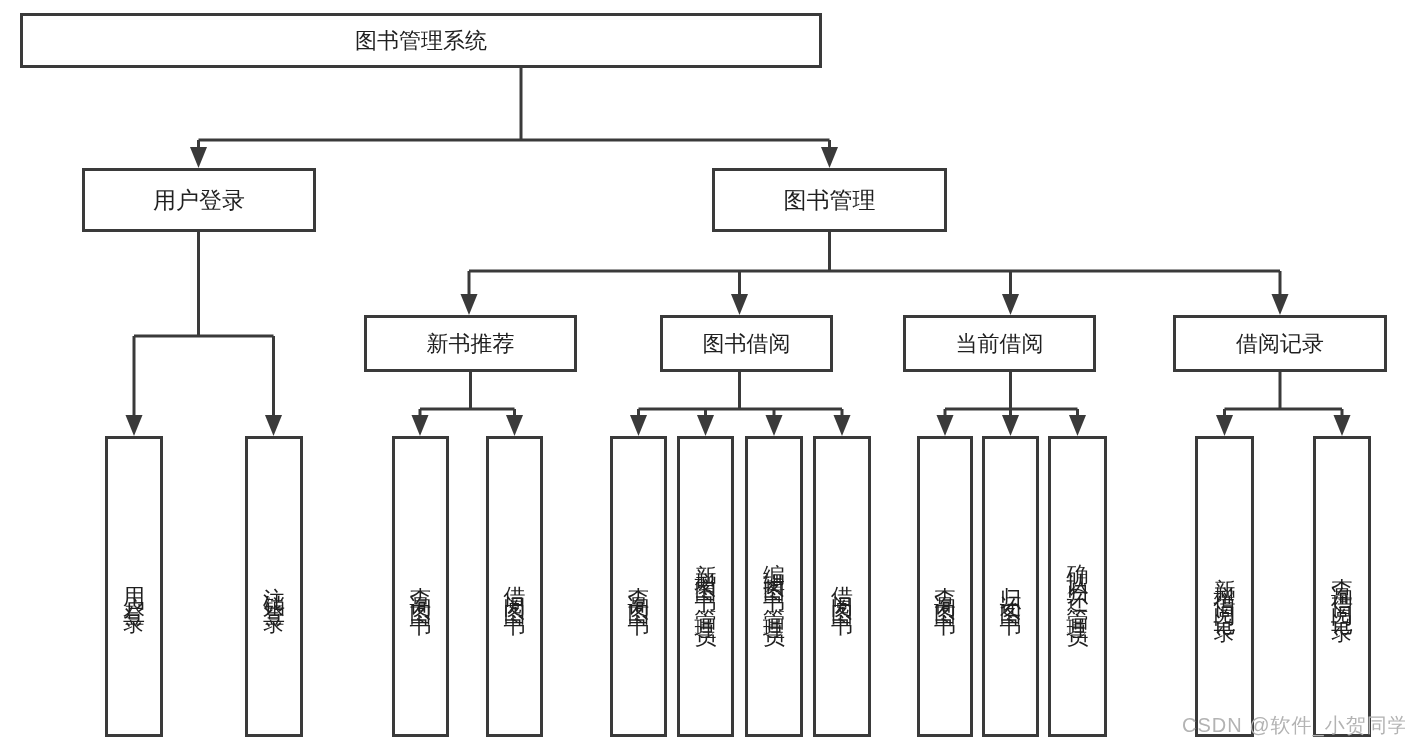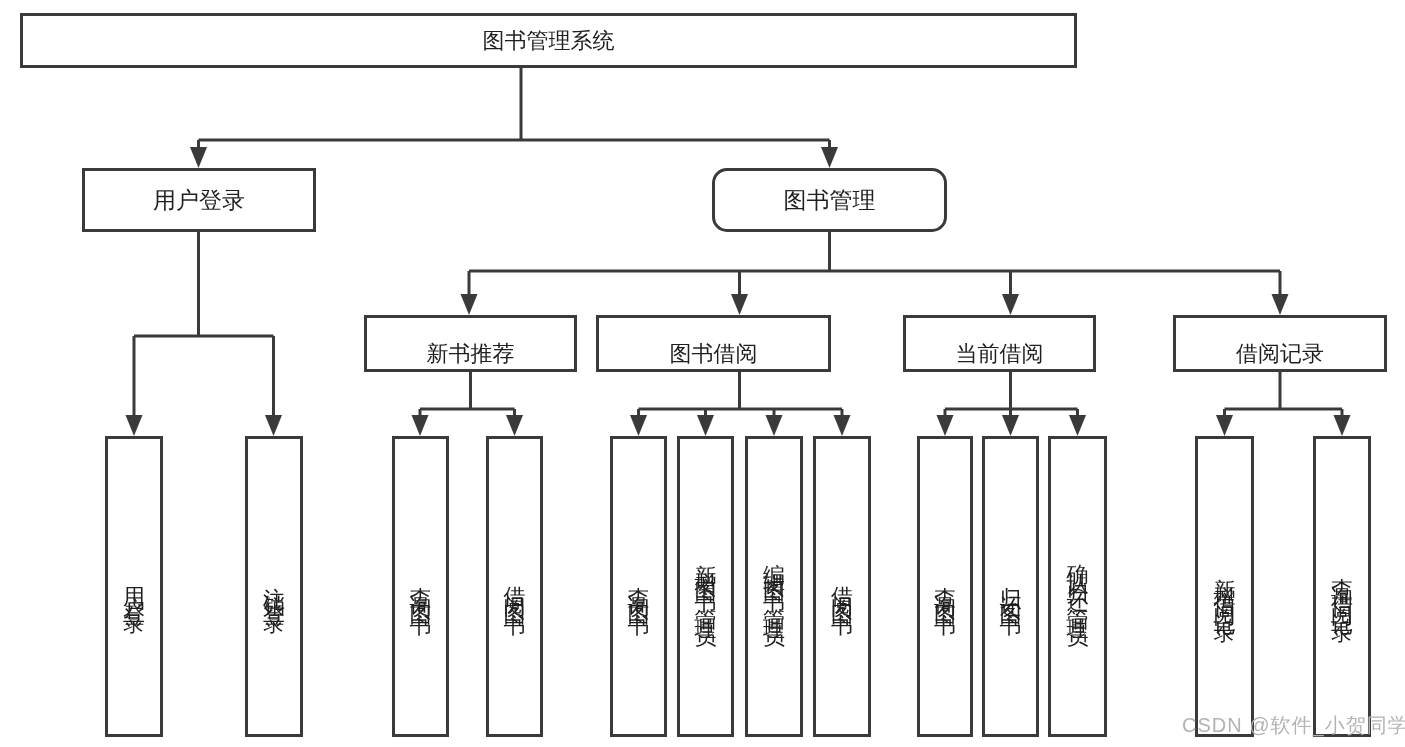--- a/index.html
+++ b/index.html
@@ -7,23 +7,23 @@
     width:1405px;height:747px;position:relative;background:#ffffff;
     font-family:"Liberation Sans","DejaVu Sans",sans-serif;
     color:#1f1f1f;overflow:hidden;
   }
   #connectors{position:absolute;left:0;top:0;width:1405px;height:747px;}
   .node{
     position:absolute;box-sizing:border-box;background:#ffffff;
     border:3px solid #3a3a3a;display:flex;align-items:center;justify-content:center;
     text-align:center;
   }
-  .root-node{left:20px;top:13px;width:1057px;height:55px;font-size:22px;}
+  .root-node{left:20px;top:13px;width:802px;height:55px;font-size:22px;}
   .branch-node{height:64px;top:168px;font-size:23px;}
-  .mid-node{height:57px;top:315px;font-size:22px;align-items:flex-end;}
+  .mid-node{height:57px;top:315px;font-size:22px;}
   .leaf{top:436px;height:301px;}
   .vtext{
     writing-mode:vertical-rl;text-orientation:mixed;
     font-size:22px;letter-spacing:9px;line-height:1;
   }
   .watermark{
     position:absolute;left:1182px;top:712px;font-size:20px;
     color:#b3b3b3;white-space:nowrap;letter-spacing:1px;
   }
 </style>
@@ -103,28 +103,28 @@
   </g>
 </svg>
 
 <div class="node root-node">
   <span>图书管理系统</span>
 </div>
 
 <div class="node branch-node" style="left:82px;width:234px;">
   <span>用户登录</span>
 </div>
-<div class="node branch-node" style="left:712px;width:235px;border-radius:15px;">
+<div class="node branch-node" style="left:712px;width:235px;">
   <span>图书管理</span>
 </div>
 
 <div class="node mid-node" style="left:364px;width:213px;">
   <span>新书推荐</span>
 </div>
-<div class="node mid-node" style="left:596px;width:235px;">
+<div class="node mid-node" style="left:660px;width:173px;">
   <span>图书借阅</span>
 </div>
 <div class="node mid-node" style="left:903px;width:193px;">
   <span>当前借阅</span>
 </div>
 <div class="node mid-node" style="left:1173px;width:214px;">
   <span>借阅记录</span>
 </div>
 
 <div class="node leaf" style="left:105px;width:58px;">

